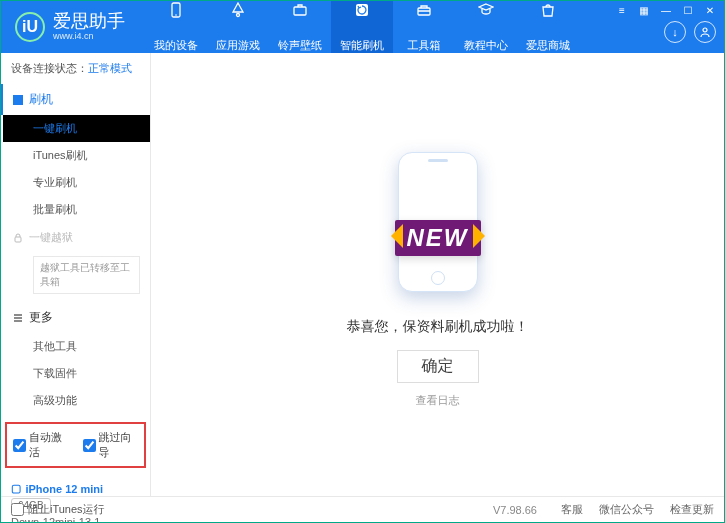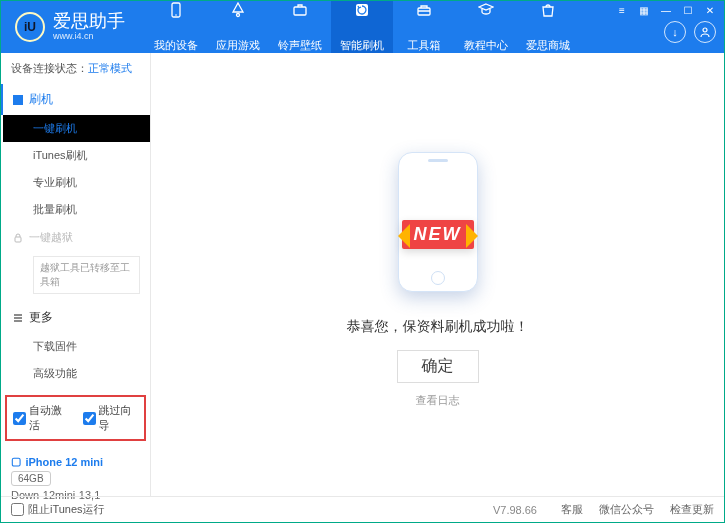--- a/index.html
+++ b/index.html
@@ -1,19 +1,19 @@
 <!DOCTYPE html>
 <html><head>
 <meta charset="utf-8">
 <style>
 * { margin: 0; padding: 0; box-sizing: border-box; font-family: "Microsoft YaHei", sans-serif; }
 body { background: #fff; width: 725px; height: 523px; overflow: hidden; border: 1px solid #0a8; display: flex; flex-direction: column; }
 .topbar { background: #1d7ced; color: #fff; display: flex; align-items: center; height: 52px; position: relative; }
 .logo-area { display: flex; align-items: center; padding: 0 14px; gap: 8px; }
-.logo-ring { width: 30px; height: 30px; border: 2px solid #fef9c3; border-radius: 50%; display: flex; align-items: center; justify-content: center; font-size: 12px; font-weight: bold; color: #0f172a; }
+.logo-ring { width: 30px; height: 30px; border: 2px solid #86efac; border-radius: 50%; display: flex; align-items: center; justify-content: center; font-size: 16px; font-weight: bold; color: #ffffff; }
 .logo-text { display: flex; flex-direction: column; line-height: 1.1; }
 .logo-text .t1 { font-size: 18px; font-weight: normal; }
 .logo-text .t2 { font-size: 9px; opacity: .85; }
 .nav { display: flex; height: 100%; margin-left: 6px; }
 .nav-item { width: 62px; display: flex; flex-direction: column; align-items: center; justify-content: space-between; font-size: 11px; gap: 2px; cursor: pointer; }
 .nav-item.active { background: #0f66d4; }
 .nav-icon { width: 18px; height: 18px; display: flex; align-items: center; justify-content: center; }
 .win-btns { position: absolute; right: 4px; top: 2px; display: flex; gap: 2px; align-items: center; }
 .win-btn { width: 20px; height: 14px; display: flex; align-items: center; justify-content: center; font-size: 10px; cursor: pointer; color: #fff; }
 .circle-btns { position: absolute; right: 8px; top:20px; display: flex; gap: 8px; }
@@ -36,21 +36,21 @@
 .device-block { padding: 6px 10px 10px; font-size: 11px; color: #666; }
 .dev-name { color: #1d7ced; font-weight: bold; display:flex; gap:4px; align-items:center;}
 .dev-name::before { content:"▢"; color:#1d7ced; font-size:11px; }
 .storage-pill { display:inline-block; margin:3px 0; padding:1px 6px; border:1px solid #ccc; border-radius:3px; font-size:10px; color:#666; }
 .main { flex: 1; display: flex; flex-direction: column; align-items: center; justify-content: center; position: relative; }
 .illus { width: 170px; height: 150px; position: relative; }
 .phone { position:absolute; left:50%; top:10px; transform:translateX(-50%); width:80px; height:140px; background:#fff; border-radius:14px; box-shadow:0 6px 18px rgba(30,80,160,.25); border:1px solid #d5e4f7;}
 .phone::before{content:"";position:absolute;top:6px;left:50%;transform:translateX(-50%);width:20px;height:3px;background:#cfe0f5;border-radius:2px;}
 .phone::after{content:"";position:absolute;bottom:6px;left:50%;transform:translateX(-50%);width:12px;height:12px;border:1.5px solid #cfe0f5;border-radius:50%;}
 .badge{position:absolute;left:50%;top:78px;transform:translateX(-50%);}
-.ribbon{background:#ef4444;color:#fff;font-weight:900;font-size:18px;letter-spacing:2px;padding:4px 12px;border-radius:2px;box-shadow:0 3px 8px rgba(0,0,0,.15);position:relative;font-style:italic;}
+.ribbon{background:#701a75;color:#fff;font-weight:900;font-size:24px;letter-spacing:2px;padding:4px 12px;border-radius:2px;box-shadow:0 3px 8px rgba(0,0,0,.15);position:relative;font-style:italic;}
 .ribbon::before,.ribbon::after{content:"";position:absolute;top:4px;width:0;height:0;border:12px solid transparent;}
 .ribbon::before{left:-16px;border-right-color:#ffb300;}
 .ribbon::after{right:-16px;border-left-color:#ffb300;}
 .success-text{margin-top:26px;font-size:14px;color:#333;}
 .ok-btn{margin-top:14px;border:1px solid #ddd;background:#fff;padding:5px 24px;font-size:16px;color:#444;cursor:pointer;}
 .log-link{margin-top:10px;font-size:11px;color:#999;cursor:pointer;}
 .footer{border-top:1px solid #e8e8e8;height:26px;display:flex;align-items:center;font-size:11px;color:#555;padding:0 10px;gap:4px;}
 .footer .fchk{display:flex;gap:4px;align-items:center;}
 .footer-right{margin-left:auto;display:flex;gap:16px;align-items:center;color:#666;}
 .footer .ver{color:#888;margin-right:8px;}
@@ -185,20 +185,21 @@
     </div>
     <div class="side-sec">
       <div class="sec-head">
         <span class="sq">
             <svg width="10" height="10" viewBox="0 0 10 10">
               <path d="M1 2h8M1 5h8M1 8h8" stroke="#666" stroke-width="1.3"></path>
             </svg>
           </span>
         <span>更多</span>
       </div>
+      <div class="side-item">其他工具</div>
       <div class="side-item">下载固件</div>
       <div class="side-item">高级功能</div>
     </div>
     <div class="checks-box">
       <label class="chk">
           <input type="checkbox" checked="" style="">
           <span>自动激活</span>
         </label>
       <label class="chk">
           <input type="checkbox" checked="" style="">

